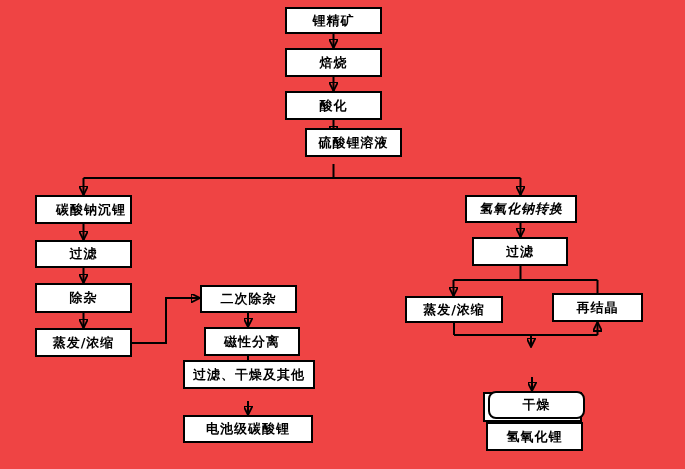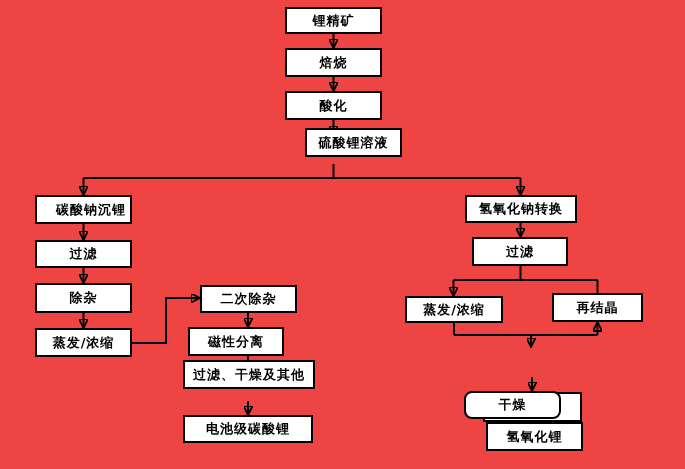--- a/index.html
+++ b/index.html
@@ -78,25 +78,25 @@
   <div class="node" style="left:285px;top:48px;width:97px;height:29px;">焙烧</div>
   <div class="node" style="left:285px;top:91px;width:97px;height:29px;">酸化</div>
   <div class="node" style="left:285px;top:128px;width:97px;height:29px;margin-left:20px;">硫酸锂溶液</div>
 
   <div class="node" style="left:35px;top:195px;width:97px;height:29px;padding-left:15px;">碳酸钠沉锂</div>
   <div class="node" style="left:35px;top:240px;width:97px;height:28px;">过滤</div>
   <div class="node" style="left:35px;top:283px;width:97px;height:30px;">除杂</div>
   <div class="node" style="left:35px;top:328px;width:97px;height:29px;">蒸发/浓缩</div>
 
   <div class="node" style="left:200px;top:285px;width:97px;height:28px;">二次除杂</div>
-  <div class="node" style="left:188px;top:327px;width:96px;height:29px;">磁性分离</div>
+  <div class="node" style="left:204px;top:327px;width:96px;height:29px;">磁性分离</div>
   <div class="node" style="left:183px;top:360px;width:132px;height:29px;">过滤、干燥及其他</div>
   <div class="node" style="left:183px;top:415px;width:130px;height:28px;font-family:Liberation Serif, serif;">电池级碳酸锂</div>
 
-  <div class="node" style="left:465px;top:195px;width:112px;height:28px;">氢氧化钠转换</div>
+  <div class="node" style="left:465px;top:195px;width:112px;height:28px;font-style:italic;">氢氧化钠转换</div>
   <div class="node" style="left:472px;top:237px;width:96px;height:29px;">过滤</div>
   <div class="node" style="left:405px;top:296px;width:98px;height:27px;">蒸发/浓缩</div>
   <div class="node" style="left:552px;top:293px;width:91px;height:29px;">再结晶</div>
   <div class="node" style="left:483px;top:360px;width:99px;height:30px;margin-top:32px;">结晶</div>
-  <div class="node" style="left:464px;top:391px;width:97px;height:28px;border-radius:8px;">干燥</div>
+  <div class="node" style="left:488px;top:391px;width:97px;height:28px;border-radius:8px;">干燥</div>
   <div class="node" style="left:486px;top:422px;width:97px;height:29px;">氢氧化锂</div>
 
 </div>
 
 </body></html>

